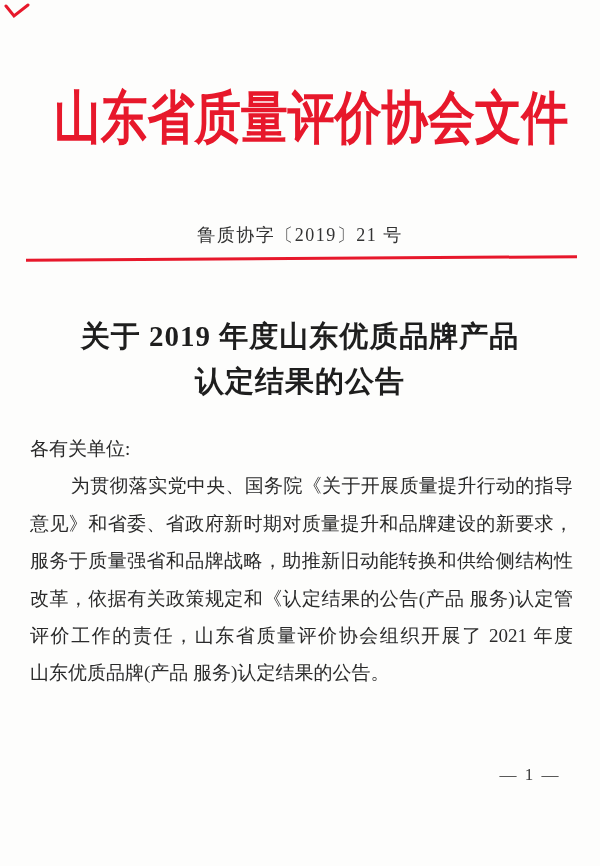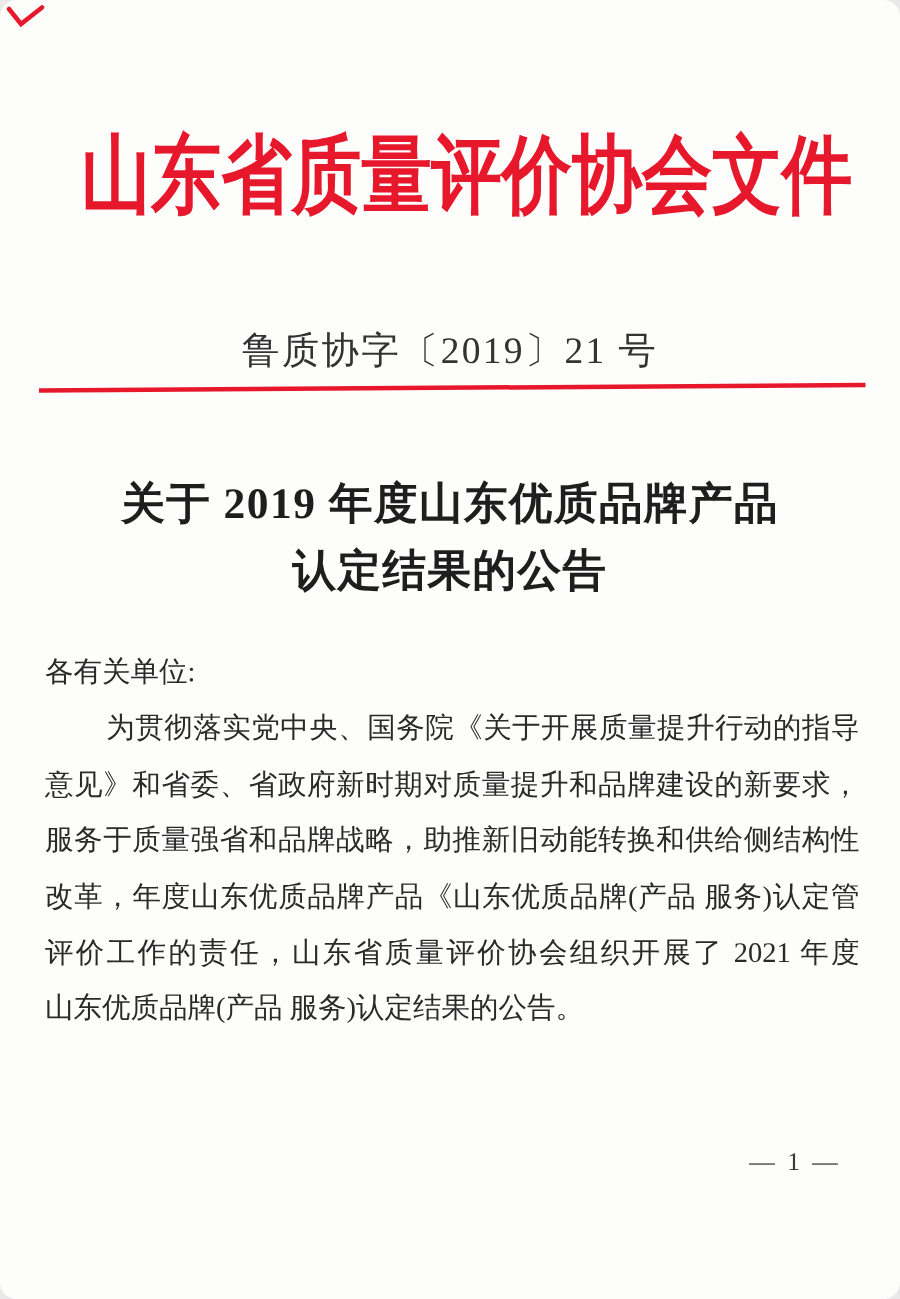--- a/index.html
+++ b/index.html
@@ -5,21 +5,20 @@
   html, body { margin: 0; padding: 0; background: #e9e9e9; }
   .page {
     position: relative;
     width: 600px;
     height: 866px;
     margin: 0 auto;
     background: #fdfdfc;
     overflow: hidden;
     font-family: "Liberation Serif", "DejaVu Serif", serif;
     color: #2b2b2b;
-    border-radius: 11px;
   }
 
   
   .corner-mark {
     position: absolute;
     left: 4px;
     top: 2px;
     width: 26px;
     height: 18px;
   }
@@ -41,21 +40,21 @@
   }
 
   .doc-number {
     position: absolute;
     left: 0;
     right: 0;
     top: 221px;
     height: 28px;
     line-height: 28px;
     text-align: center;
-    font-size: 25px;
+    font-size: 18px;
     letter-spacing: 1.5px;
     color: #333333;
   }
 
   .red-divider {
     position: absolute;
     left: 26px;
     top: 257px;
     width: 551px;
     height: 2.5px;
@@ -130,20 +129,20 @@
   <div class="doc-title">
     <div>关于 2019 年度山东优质品牌产品</div>
     <div>认定结果的公告</div>
   </div>
 
   <div class="body-block">
     <div class="body-line plain">各有关单位:</div>
     <div class="body-line indent">为贯彻落实党中央、国务院《关于开展质量提升行动的指导</div>
     <div class="body-line">意见》和省委、省政府新时期对质量提升和品牌建设的新要求，</div>
     <div class="body-line">服务于质量强省和品牌战略，助推新旧动能转换和供给侧结构性</div>
-    <div class="body-line">改革，年度山东优质品牌产品《山东优质品牌(产品 服务)认定管</div>
+    <div class="body-line">改革，依据有关政策规定和《认定结果的公告(产品 服务)认定管</div>
     <div class="body-line">评价工作的责任，山东省质量评价协会组织开展了 2021 年度</div>
     <div class="body-line plain">山东优质品牌(产品 服务)认定结果的公告。</div>
   </div>
 
   <div class="page-number">— 1 —</div>
 
 </div>
 
 </body></html>

